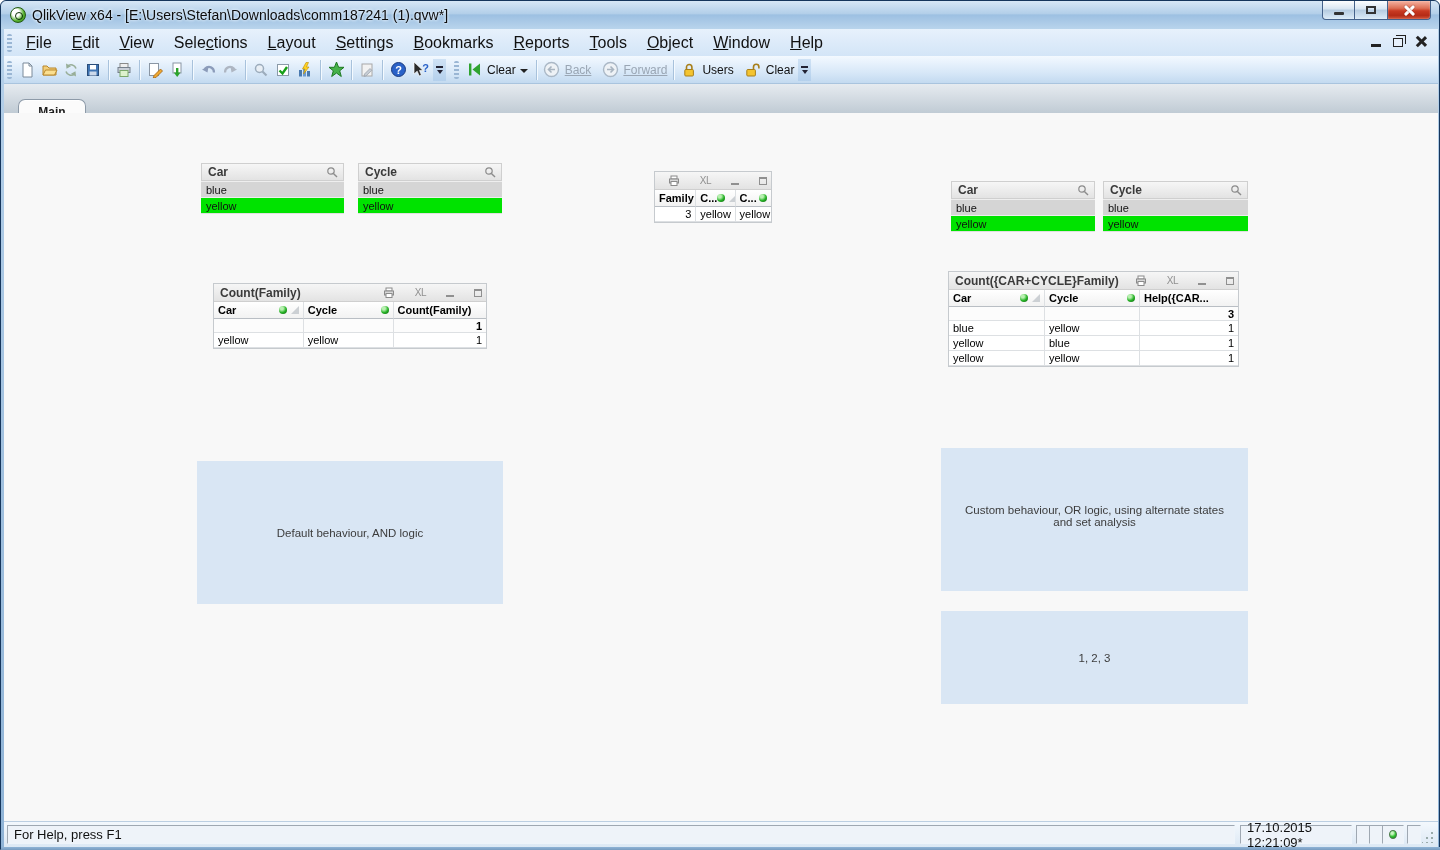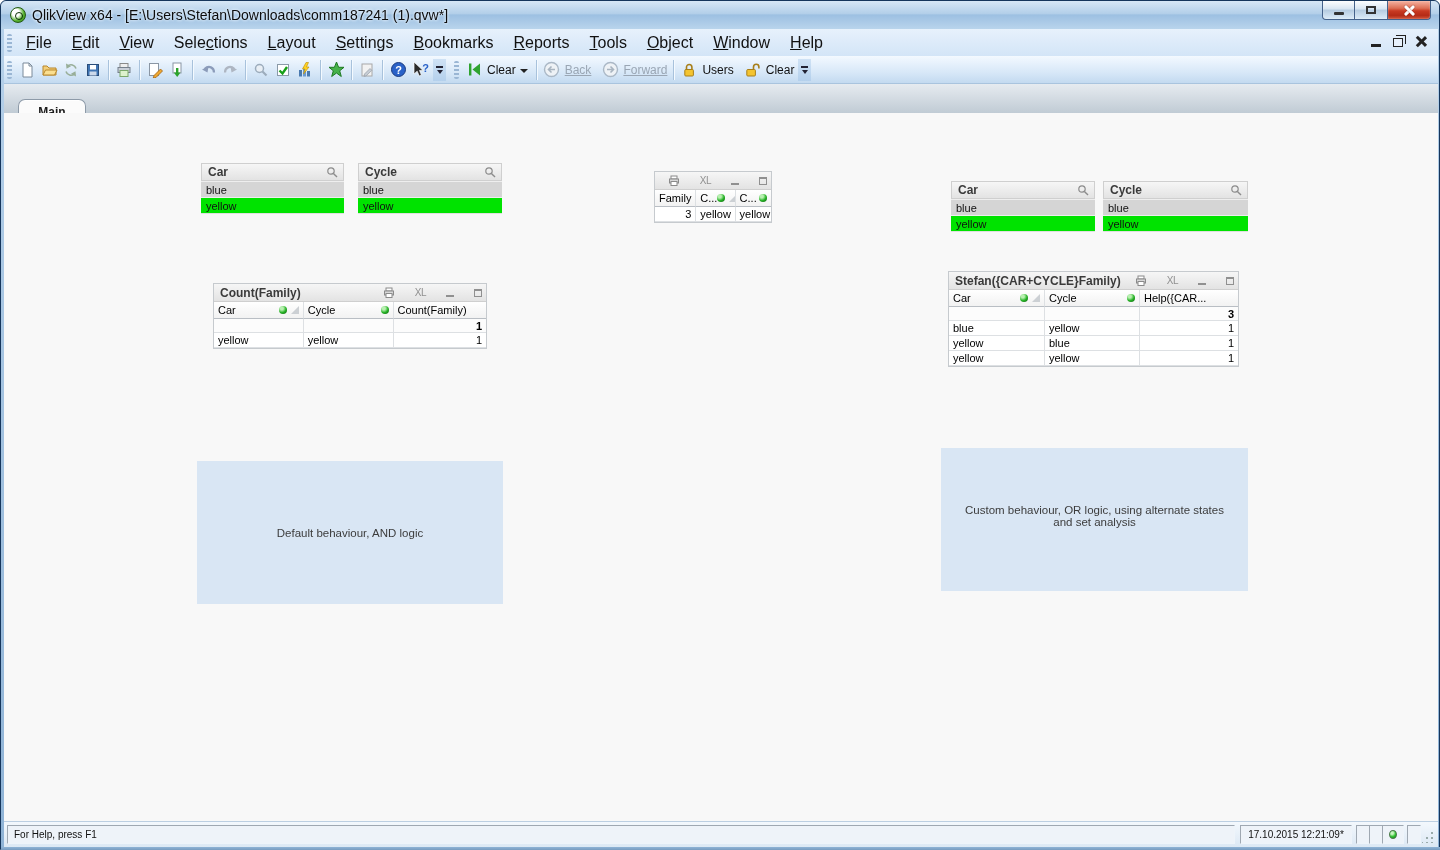--- a/index.html
+++ b/index.html
@@ -89,37 +89,37 @@
     display:flex; align-items:center; padding:0 4px 0 6px; }
   .qv-caption .qv-title { font-weight:bold; font-size:12px; color:#3a3a3a; flex:1; white-space:nowrap; overflow:hidden;}
   .cap-icons { display:flex; align-items:center; gap:20px; color:#8a8a8a; }
   .xl { font-size:10px; color:#909090; letter-spacing:-0.5px; }
   .cap-min { width:8px; height:2px; background:#909090; margin-top:6px; }
   .cap-max { width:8px; height:8px; border:1.5px solid #909090; border-top-width:2.5px; }
   .qv-row { display:flex; }
   .qv-cell { border-right:1px solid #dde0e3; border-bottom:1px solid #dde0e3;
     padding:0 4px; white-space:nowrap; overflow:hidden; display:flex; align-items:center; }
   .qv-cell:last-child { border-right:none; }
-  .qv-head .qv-cell { font-weight:normal; background:linear-gradient(#ffffff,#f2f2f2);
+  .qv-head .qv-cell { font-weight:bold; background:linear-gradient(#ffffff,#f2f2f2);
     border-bottom:1px solid #b9bec4; height:17px; }
   .qv-total .qv-cell { height:14px; background:#fcfcfc; font-weight:bold; }
   .qv-data .qv-cell { height:15px; }
   .num { justify-content:flex-end; }
   .gdot { width:8px; height:8px; border-radius:50%; margin-left:auto;
     background:radial-gradient(circle at 35% 30%, #b8f0b0 0 20%, #27b327 55%, #0a570a 100%); flex:none;}
   .sort-tri { width:0; height:0; border-left:8px solid transparent; border-bottom:8px solid #ccd0d4; margin-left:4px; flex:none;}
   .printer-icon { flex:none; }
 
   
   .textbox { position:absolute; background:#d9e6f4; display:flex; align-items:center;
     justify-content:center; text-align:center; font-size:11.5px; color:#3c3c3c; padding:0 20px; }
 
   
   .statusbar { position:absolute; left:3px; top:820px; width:1434px; height:26px;
-    background:linear-gradient(#f3f8fd,#dce8f4); border-top:1px solid #bccfe2; font-size:10px; color:#111; }
+    background:linear-gradient(#f3f8fd,#dce8f4); border-top:1px solid #bccfe2; font-size:13px; color:#111; }
   .sb-panel { position:absolute; top:3px; height:19px; border:1px solid; border-color:#9fa8b2 #eef4fa #eef4fa #9fa8b2;
     background:#eef3f9; display:flex; align-items:center; padding:0 6px; }
   .sb-led { width:9px; height:9px; border-radius:50%; margin:0 auto;
     background:radial-gradient(circle at 35% 30%, #c8f5c0 0 20%, #35c435 55%, #127a12 100%); border:1px solid #4a7a4a;}
   .sb-grip { position:absolute; right:4px; bottom:4px; width:12px; height:12px;
     background:
       radial-gradient(circle at 10px 2px, #9aa 1.2px, transparent 1.5px),
       radial-gradient(circle at 10px 7px, #9aa 1.2px, transparent 1.5px),
       radial-gradient(circle at 5px 7px, #9aa 1.2px, transparent 1.5px),
       radial-gradient(circle at 10px 12px, #9aa 1.2px, transparent 1.5px),
@@ -456,21 +456,21 @@
           <circle cx="5" cy="5" r="3.2" fill="none" stroke="#8c8c8c" stroke-width="1.2"></circle>
           <line x1="7.4" y1="7.4" x2="11" y2="11" stroke="#8c8c8c" stroke-width="1.4"></line>
         </svg>
     </div>
     <div class="lb-item excluded">blue</div>
     <div class="lb-item selected">yellow</div>
   </div>
 
   <div class="qv-table" style="left:947px;top:270px;width:291px">
     <div class="qv-caption">
-      <span class="qv-title">Stefan({CAR+CYCLE}Family)</span>
+      <span class="qv-title">Count({CAR+CYCLE}Family)</span>
       <span class="cap-icons">
         <svg class="printer-icon" width="12" height="11">
             <rect x="3" y="1" width="6" height="3" fill="#fff" stroke="#8a8a8a"></rect>
             <rect x="1.5" y="4" width="9" height="4" fill="#d8d8d8" stroke="#8a8a8a"></rect>
             <rect x="3" y="6.5" width="6" height="4" fill="#fff" stroke="#8a8a8a"></rect>
           </svg>
         <span class="xl">XL</span>
         <span class="cap-min"></span>
         <span class="cap-max"></span>
       </span>
@@ -510,20 +510,23 @@
       <div class="qv-cell num" style="width:98px">1</div>
     </div>
   </div>
 
   <div class="textbox" style="left:940px;top:447px;width:307px;height:143px;align-items:flex-start;padding-top:56px">
     <span>Custom behaviour, OR logic, using alternate states and set analysis</span>
   </div>
   <div class="textbox" style="left:196px;top:460px;width:306px;height:143px">
     <span>Default behaviour, AND logic</span>
   </div>
+  <div class="textbox" style="left:940px;top:610px;width:307px;height:93px">
+    <span>1, 2, 3</span>
+  </div>
 
   <div class="statusbar">
     <div class="sb-panel" style="left:3px;width:1228px">
       <span>For Help, press F1</span>
     </div>
     <div class="sb-panel" style="left:1236px;width:112px;justify-content:center">
       <span>17.10.2015 12:21:09*</span>
     </div>
     <div class="sb-panel" style="left:1352px;width:10px"></div>
     <div class="sb-panel" style="left:1365px;width:10px"></div>

